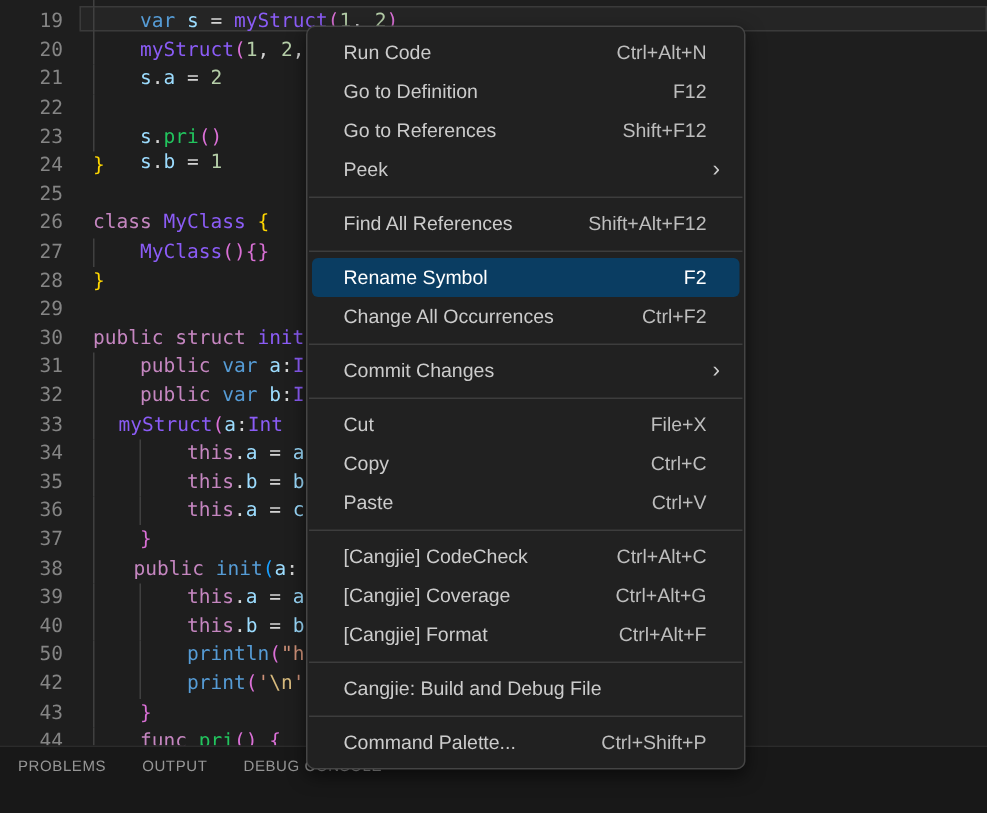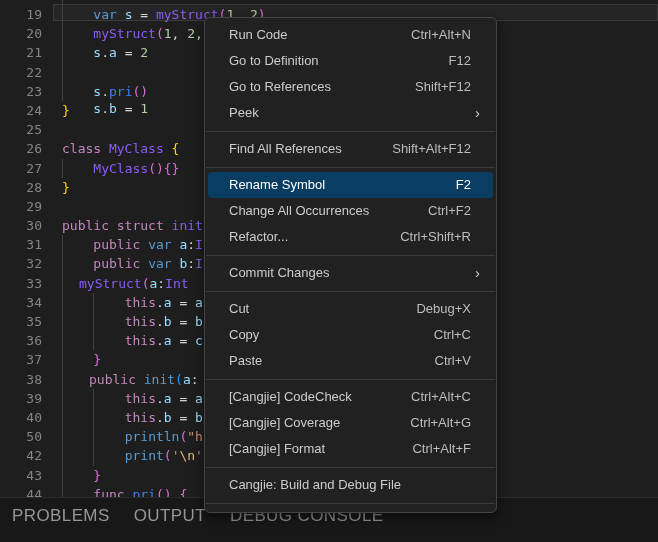--- a/index.html
+++ b/index.html
@@ -15,27 +15,27 @@
   .code-row{position:relative;height:19.2px;line-height:19.2px;white-space:pre;
     font-family:"DejaVu Sans Mono","Liberation Mono",monospace;font-size:13px;}
   .gutter{position:absolute;left:0;top:0;width:42px;text-align:right;
     color:#858585;font-size:13px;}
   .code-text{position:absolute;left:62px;top:0;color:#d4d4d4;}
   .guide{position:absolute;top:0;width:1px;height:19.2px;background:#404040;}
   .tk-fg{color:#d4d4d4}.tk-kwp{color:#c586c0}.tk-kwb{color:#569cd6}
   .tk-typ{color:#8b5cf6}.tk-vr{color:#9cdcfe}.tk-num{color:#b5cea8}
   .tk-str{color:#ce9178}.tk-esc{color:#d7ba7d}
   .tk-b1{color:#ffd700}.tk-b2{color:#da70d6}.tk-b3{color:#179fff}
-  .tk-fn{color:#3b82f6}
+  .tk-fn{color:#22c55e}
 
   
   #panel{position:absolute;left:0;top:497px;width:658px;height:45px;
     background:#181818;border-top:1px solid #2b2b2b;box-sizing:border-box;}
   #panel-tabs{display:flex;padding-left:12px;padding-top:8px;}
-  .panel-tab{color:#969696;font-size:17px;letter-spacing:0.4px;margin-right:24px;
+  .panel-tab{color:#969696;font-size:10px;letter-spacing:0.4px;margin-right:24px;
     text-transform:uppercase;cursor:pointer;}
 
   
   #context-menu{position:absolute;left:204px;top:17px;width:293px;
     background:#212121;border:1px solid #454545;border-radius:6px;
     box-shadow:0 4px 12px rgba(0,0,0,0.55);box-sizing:border-box;
     padding:4px 0;z-index:10;}
   .menu-item{position:relative;height:26px;line-height:26px;margin:0 3px;
     border-radius:4px;color:#cccccc;font-size:13px;cursor:pointer;
     display:flex;justify-content:space-between;}
@@ -116,33 +116,29 @@
       </div>
       <div class="menu-sep"></div>
       <div class="menu-item selected">
         <span class="mi-label">Rename Symbol</span>
         <span class="mi-shortcut">F2</span>
       </div>
       <div class="menu-item">
         <span class="mi-label">Change All Occurrences</span>
         <span class="mi-shortcut">Ctrl+F2</span>
       </div>
-      <div class="menu-item">
-        <span class="mi-label">Refactor...</span>
-        <span class="mi-shortcut">Ctrl+Shift+R</span>
-      </div>
       <div class="menu-sep"></div>
       <div class="menu-item">
         <span class="mi-label">Commit Changes</span>
         <span class="mi-chevron">›</span>
       </div>
       <div class="menu-sep"></div>
       <div class="menu-item">
         <span class="mi-label">Cut</span>
-        <span class="mi-shortcut">Debug+X</span>
+        <span class="mi-shortcut">File+X</span>
       </div>
       <div class="menu-item">
         <span class="mi-label">Copy</span>
         <span class="mi-shortcut">Ctrl+C</span>
       </div>
       <div class="menu-item">
         <span class="mi-label">Paste</span>
         <span class="mi-shortcut">Ctrl+V</span>
       </div>
       <div class="menu-sep"></div>
@@ -156,15 +152,19 @@
       </div>
       <div class="menu-item">
         <span class="mi-label">[Cangjie] Format</span>
         <span class="mi-shortcut">Ctrl+Alt+F</span>
       </div>
       <div class="menu-sep"></div>
       <div class="menu-item">
         <span class="mi-label">Cangjie: Build and Debug File</span>
       </div>
       <div class="menu-sep"></div>
+      <div class="menu-item">
+        <span class="mi-label">Command Palette...</span>
+        <span class="mi-shortcut">Ctrl+Shift+P</span>
+      </div>
     </div>
 
 </div>
 
 </body></html>

